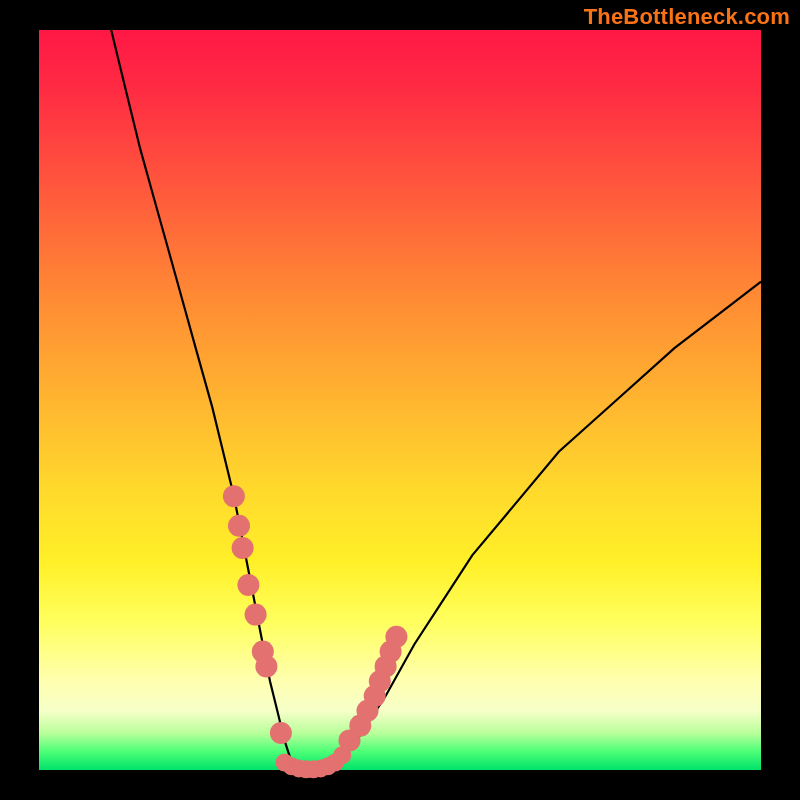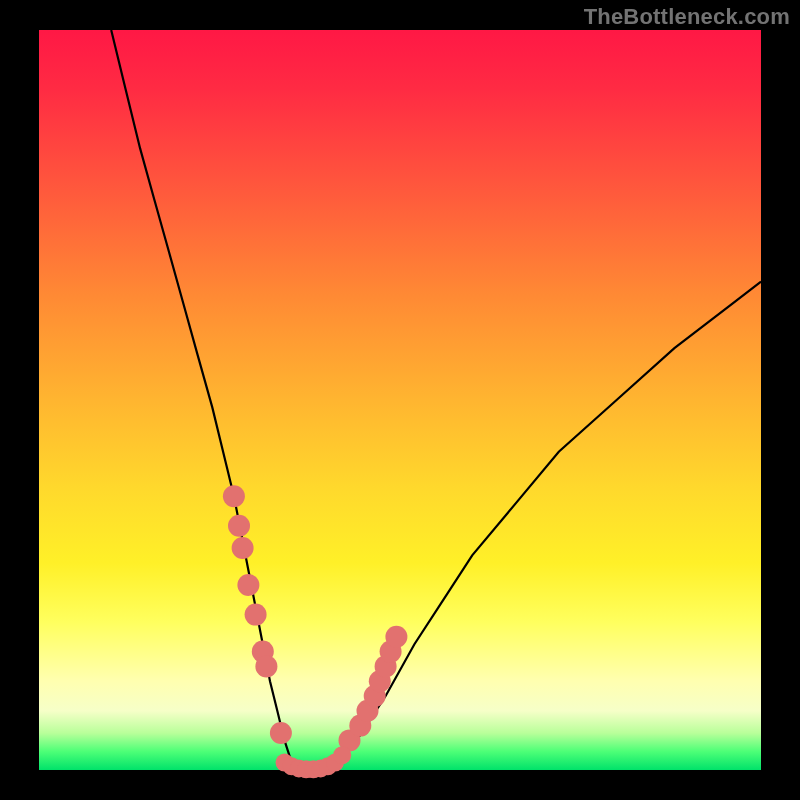--- a/index.html
+++ b/index.html
@@ -41,21 +41,21 @@
       #00e26a 100%
     );
   }
   .watermark {
     position: absolute;
     top: 4px;
     right: 10px;
     font-family: Arial, Helvetica, sans-serif;
     font-size: 22px;
     font-weight: 600;
-    color: #737373;
+    color: #f97316;
     letter-spacing: 0.2px;
     user-select: none;
   }
   svg.curve {
     position: absolute;
     left: 0;
     top: 0;
     width: 722px;
     height: 740px;
     overflow: visible;

